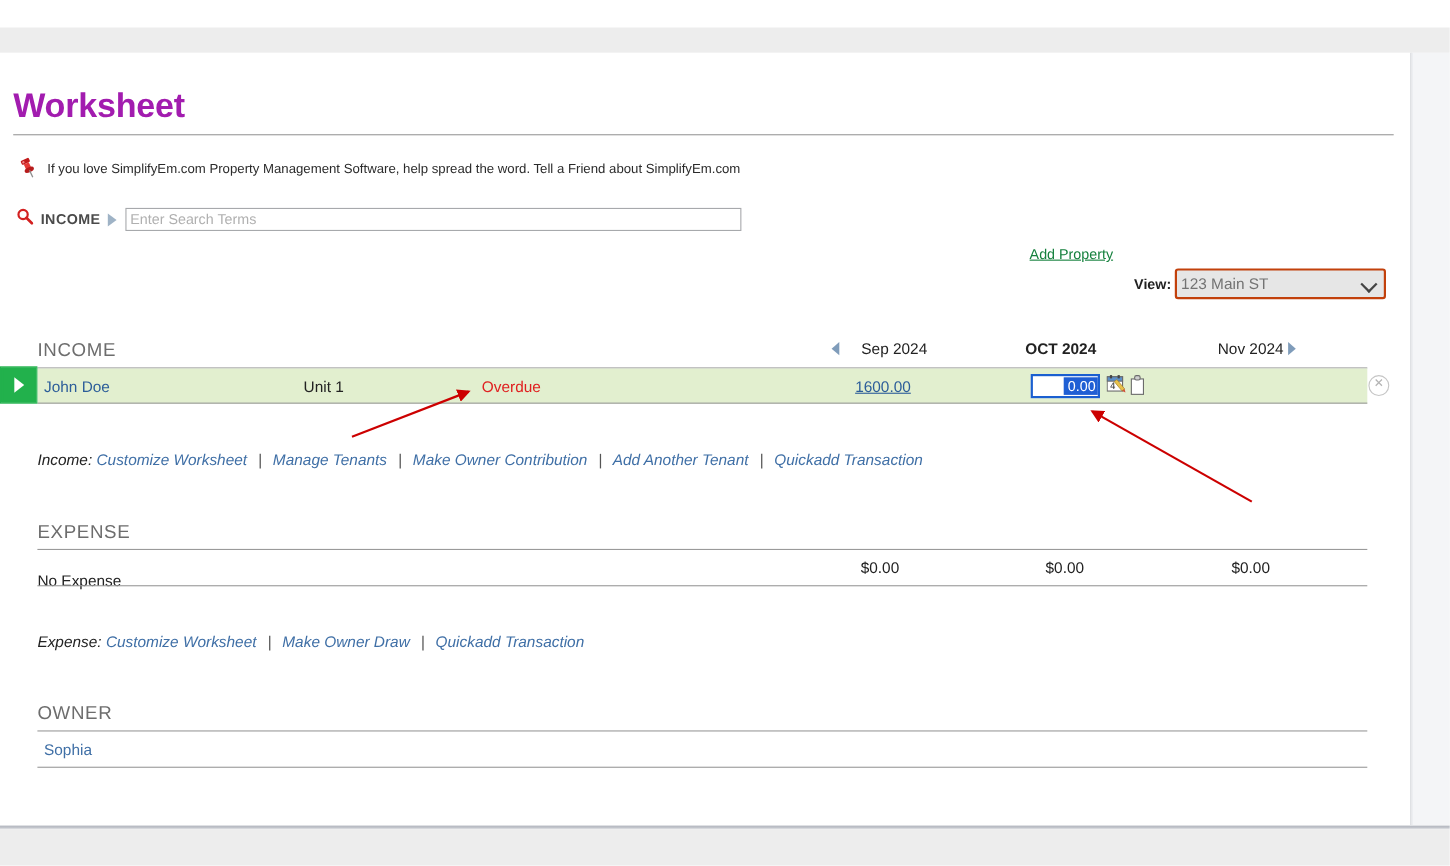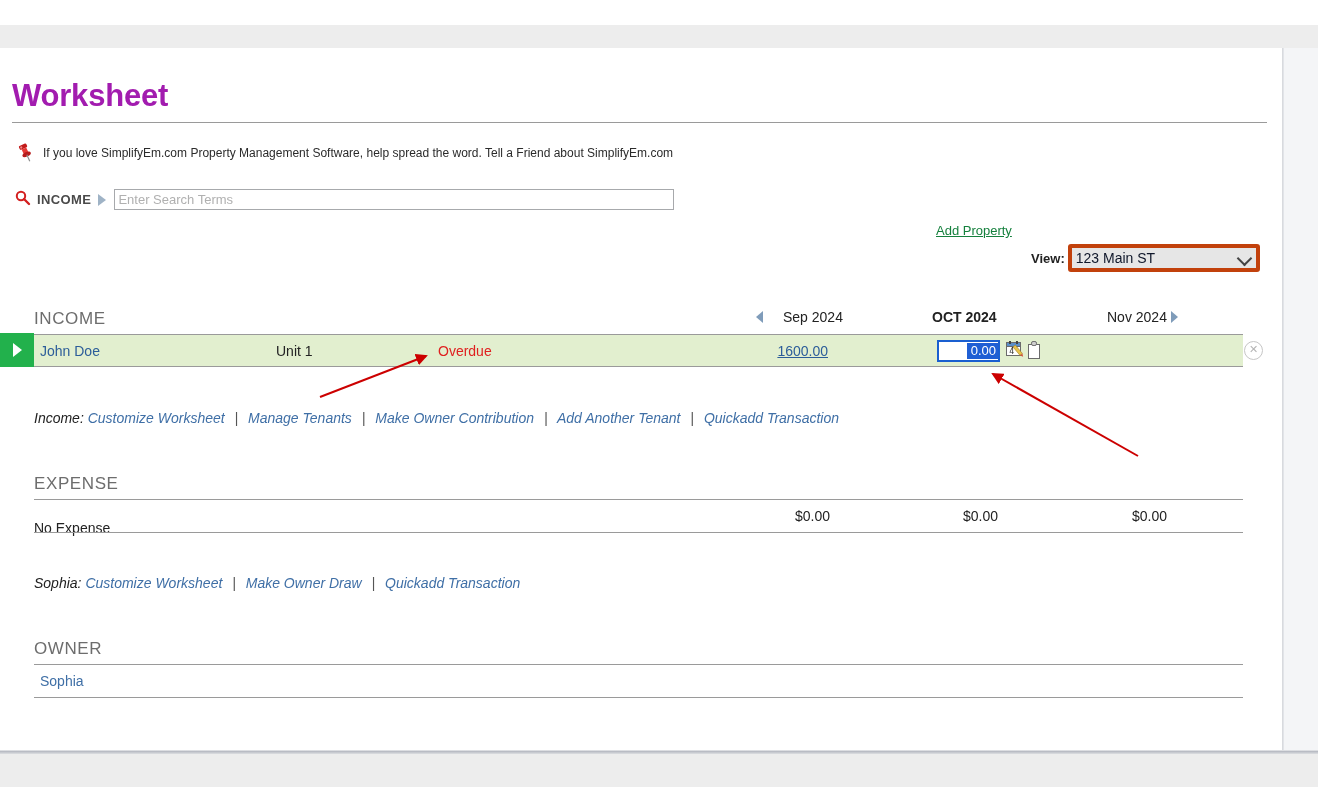--- a/index.html
+++ b/index.html
@@ -139,23 +139,23 @@
     font-size: 13px;
     font-weight: bold;
     color: #222;
     margin-right: 3px;
   }
   #view-select {
     width: 192px;
     height: 28px;
     font-size: 14px;
     font-family: "Liberation Sans", sans-serif;
-    color: #0f172a;
+    color: #737373;
     background: #e6e6e6;
-    border: 4px solid #c2410c;
+    border: 2px solid #c2410c;
     border-radius: 3px;
     padding: 0 4px;
     -webkit-appearance: none;
     appearance: none;
   }
   #view-select-wrap { position: relative; }
   #view-chevron {
     position: absolute;
     right: 10px; top: 9px;
     width: 9px; height: 9px;
@@ -339,21 +339,21 @@
     left: 34px; top: 520px;
     font-size: 14px;
     color: #222;
   }
   .expense-amt {
     position: absolute;
     top: 508px;
     font-size: 14px;
     color: #222;
     width: 60px;
-    text-align: right;
+    text-align: center;
   }
   #exp-amt-0 { left: 770px; }
   #exp-amt-1 { left: 938px; }
   #exp-amt-2 { left: 1107px; }
 
   
   #owner-rule-top {
     position: absolute;
     left: 34px; top: 664px;
     width: 1209px; height: 0;
@@ -500,21 +500,21 @@
 
 <div id="expense-heading" class="section-heading">EXPENSE</div>
 <div id="expense-rule-top"></div>
 <div id="no-expense">No Expense</div>
 <div id="exp-amt-0" class="expense-amt">$0.00</div>
 <div id="exp-amt-1" class="expense-amt">$0.00</div>
 <div id="exp-amt-2" class="expense-amt">$0.00</div>
 <div id="expense-rule-bottom"></div>
 
 <div id="expense-actions" class="action-row">
-  <span>Sophia:</span>
+  <span>Expense:</span>
   <a>Customize Worksheet</a>
   <span class="action-sep">|</span>
   <a>Make Owner Draw</a>
   <span class="action-sep">|</span>
   <a>Quickadd Transaction</a>
 </div>
 
 <div id="owner-heading" class="section-heading">OWNER</div>
 <div id="owner-rule-top"></div>
 <div id="owner-name">Sophia</div>

